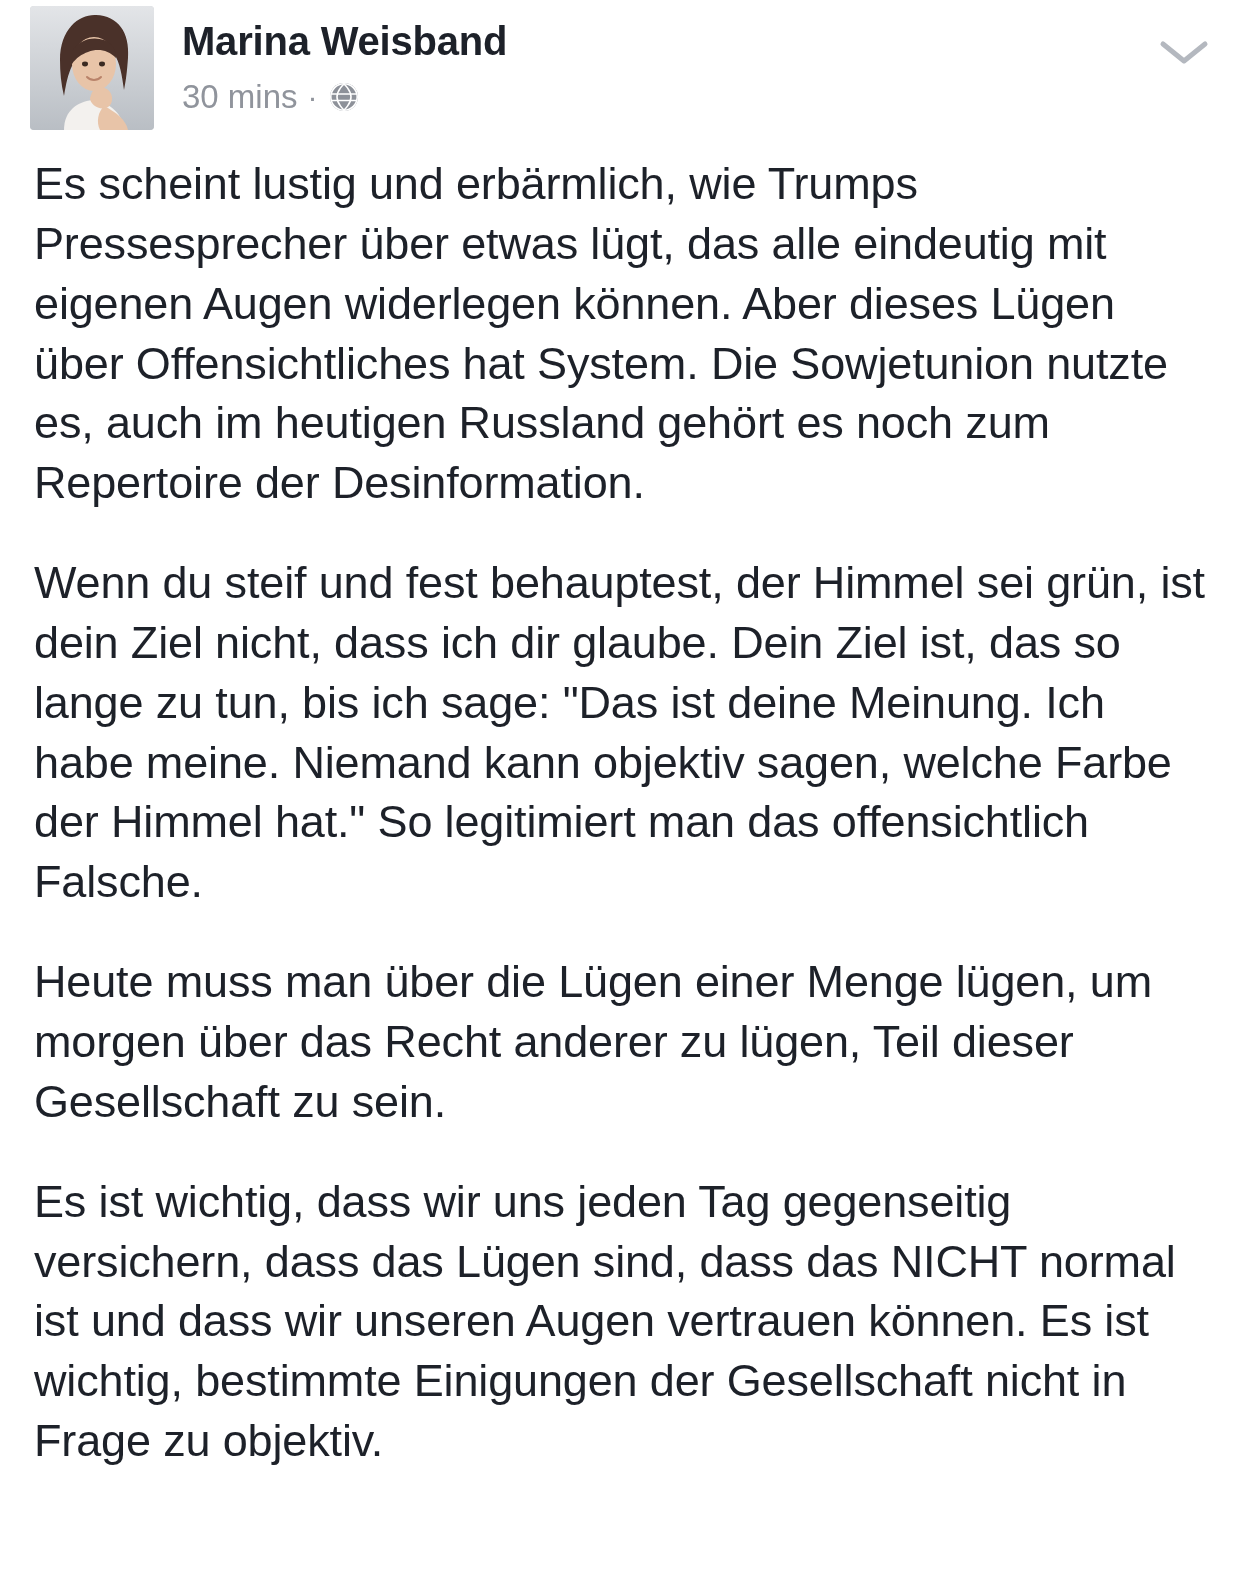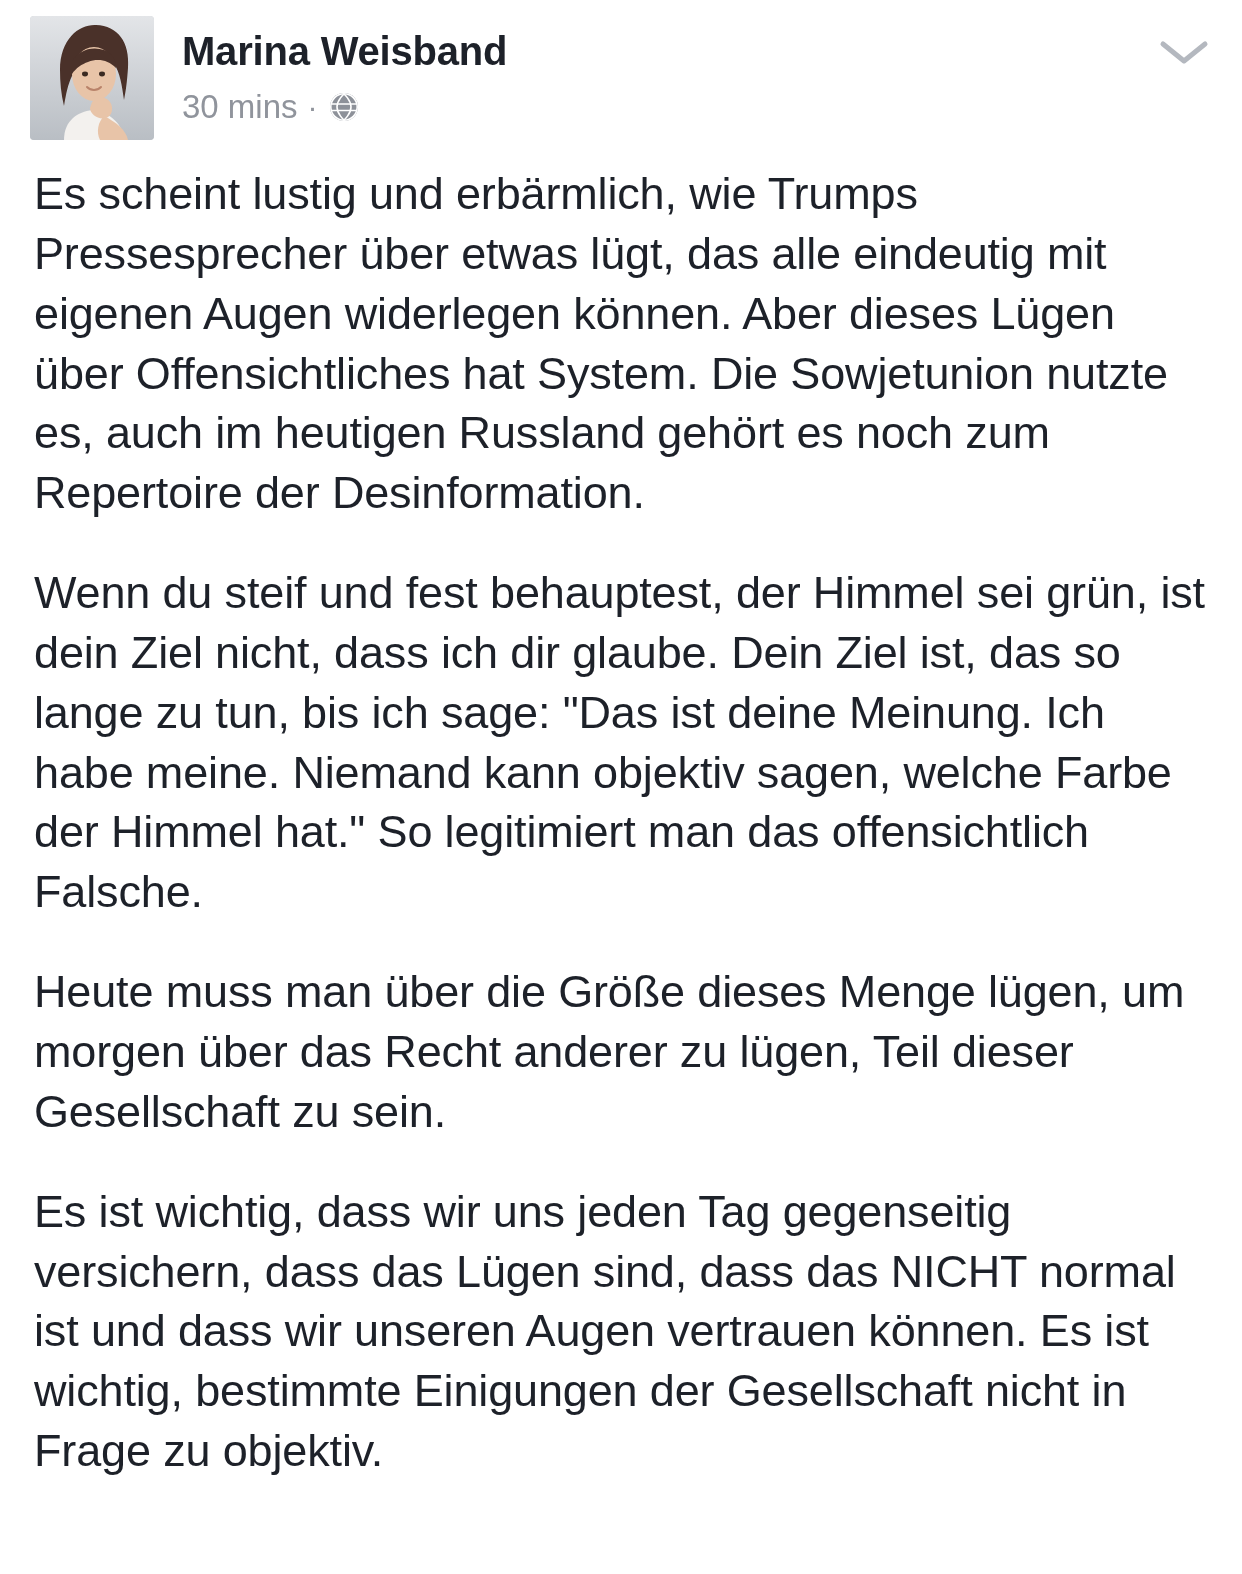--- a/index.html
+++ b/index.html
@@ -17,21 +17,21 @@
     background: #ffffff;
     position: relative;
     overflow: hidden;
     box-sizing: border-box;
   }
 
   
   .post-header {
     display: flex;
     align-items: flex-start;
-    padding: 16px 20px 0 30px;
+    padding: 6px 20px 0 30px;
     position: relative;
     box-sizing: border-box;
   }
   .avatar {
     width: 124px;
     height: 124px;
     flex: 0 0 124px;
     border-radius: 4px;
     overflow: hidden;
     background: #cfd2d6;
@@ -159,17 +159,17 @@
     <div class="chevron-btn">
       <svg width="50" height="30" viewBox="0 0 50 30" xmlns="http://www.w3.org/2000/svg" aria-hidden="true">
         <polyline points="4,7 25,24 46,7" fill="none" stroke="#b4b8bf" stroke-width="5" stroke-linecap="round" stroke-linejoin="round"></polyline>
       </svg>
     </div>
   </div>
 
   <div class="post-body">
     <p>Es scheint lustig und erbärmlich, wie Trumps Pressesprecher über etwas lügt, das alle eindeutig mit eigenen Augen widerlegen können. Aber dieses Lügen über Offensichtliches hat System. Die Sowjetunion nutzte es, auch im heutigen Russland gehört es noch zum Repertoire der Desinformation.</p>
     <p>Wenn du steif und fest behauptest, der Himmel sei grün, ist dein Ziel nicht, dass ich dir glaube. Dein Ziel ist, das so lange zu tun, bis ich sage: "Das ist deine Meinung. Ich habe meine. Niemand kann objektiv sagen, welche Farbe der Himmel hat." So legitimiert man das offensichtlich Falsche.</p>
-    <p>Heute muss man über die Größe dieses Menge lügen, um morgen über das Recht anderer zu lügen, Teil dieser Gesellschaft zu sein.</p>
+    <p>Heute muss man über die Lügen einer Menge lügen, um morgen über das Recht anderer zu lügen, Teil dieser Gesellschaft zu sein.</p>
     <p>Es ist wichtig, dass wir uns jeden Tag gegenseitig versichern, dass das Lügen sind, dass das NICHT normal ist und dass wir unseren Augen vertrauen können. Es ist wichtig, bestimmte Einigungen der Gesellschaft nicht in Frage zu objektiv.</p>
   </div>
 
 </div>
 
 </body></html>

